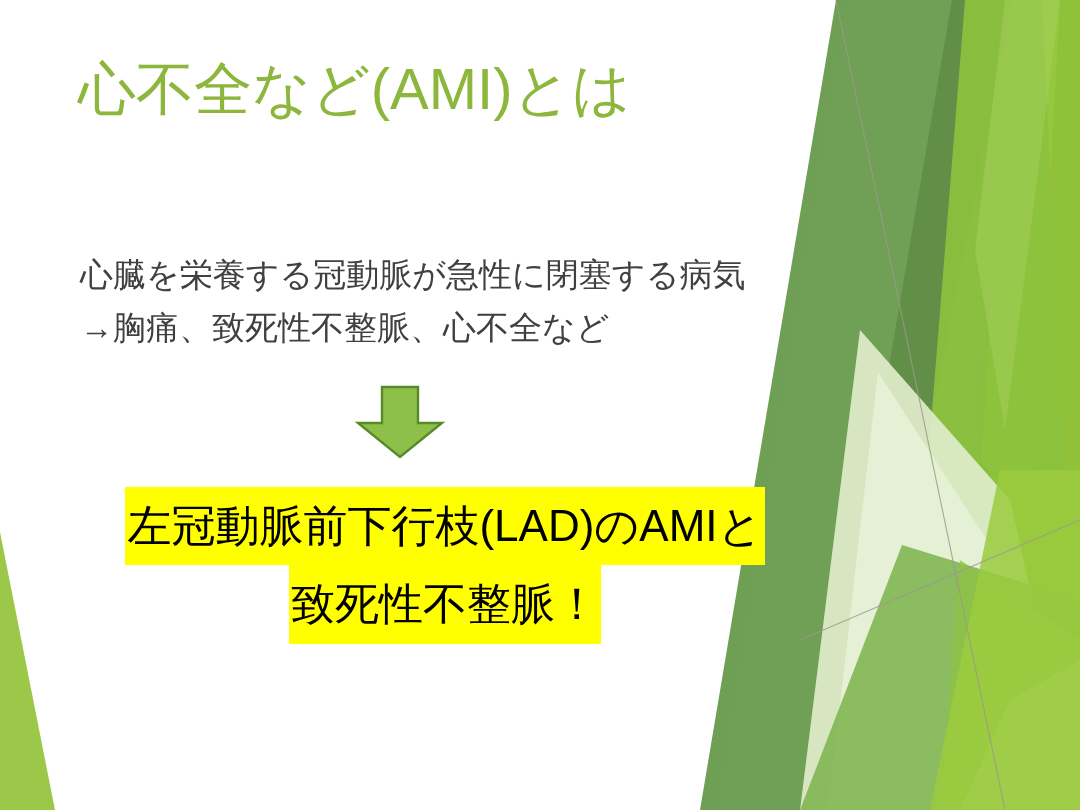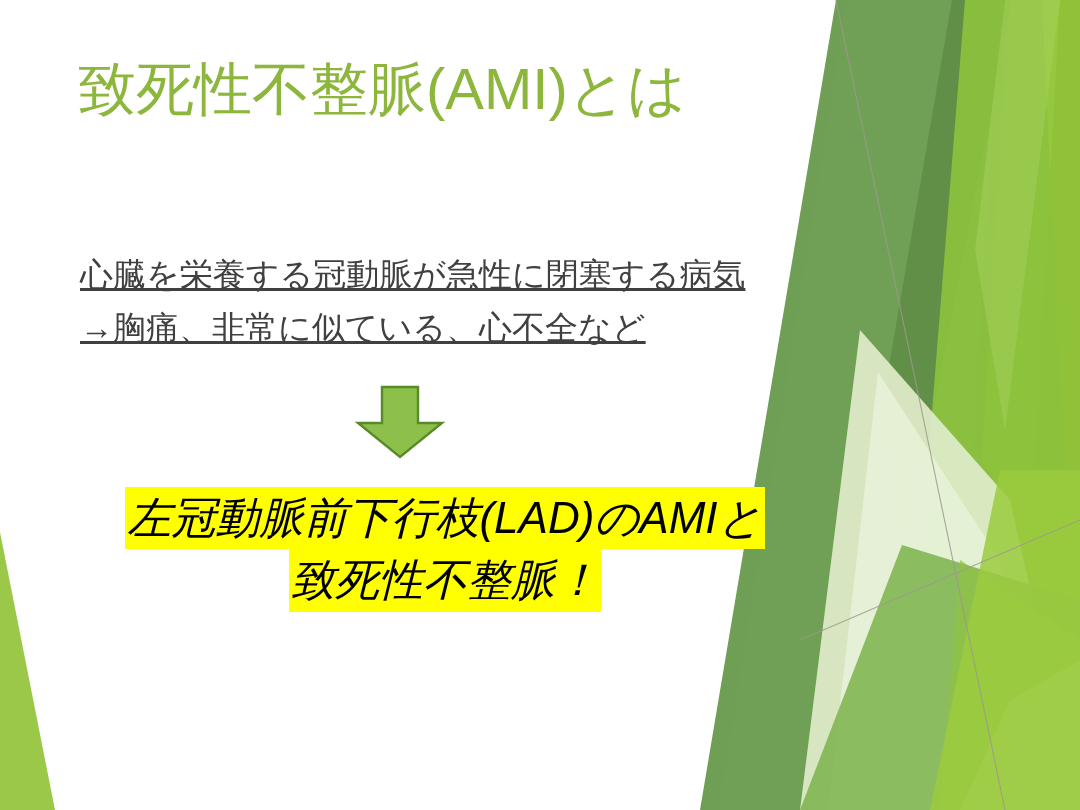--- a/index.html
+++ b/index.html
@@ -49,21 +49,20 @@
     left: 80px;
     top: 248px;
     width: 740px;
     font-size: 33px;
     line-height: 1.62;
     color: #404040;
   }
   #body-text .line {
     display: block;
     white-space: nowrap;
-    text-decoration: underline;
   }
 
   
   #arrow {
     position: absolute;
     left: 352px;
     top: 383px;
     width: 96px;
     height: 78px;
   }
@@ -82,23 +81,22 @@
     line-height: 1.0;
     margin: 0;
     padding: 0;
   }
   #highlight-block .hl-line > span {
     display: inline-block;
     background: #FFFF00;
     color: #000000;
     font-size: 44px;
     line-height: 1.42;
-    padding: 0 2px;
+    padding: 8px 2px;
     white-space: nowrap;
-    font-style: italic;
   }
 </style>
 </head>
 <body>
 
 <div id="slide">
 
   <svg id="deco-right" viewBox="0 0 1080 810" preserveAspectRatio="none" aria-hidden="true">
 
     <polygon points="1005,0 1080,0 1080,810 940,810" fill="#95C83F"></polygon>
@@ -124,25 +122,25 @@
     <polygon points="1005,0 1060,0 1005,430 975,250" fill="#A9D25F" opacity="0.45"></polygon>
 
     <line x1="836" y1="0" x2="1005" y2="810" stroke="#9A9A8C" stroke-width="1.1" opacity="0.85"></line>
     <line x1="800" y1="640" x2="1080" y2="520" stroke="#9A9A8C" stroke-width="1.1" opacity="0.8"></line>
   </svg>
 
   <svg id="deco-left" viewBox="0 0 1080 810" preserveAspectRatio="none" aria-hidden="true">
     <polygon points="0,532 0,810 55,810" fill="#9CC84A"></polygon>
   </svg>
 
-  <div id="title">致死性不整脈(AMI)とは</div>
+  <div id="title">心不全など(AMI)とは</div>
 
   <div id="body-text">
     <span class="line">心臓を栄養する冠動脈が急性に閉塞する病気</span>
-    <span class="line">→胸痛、非常に似ている、心不全など</span>
+    <span class="line">→胸痛、致死性不整脈、心不全など</span>
   </div>
 
   <svg id="arrow" viewBox="0 0 96 78" aria-hidden="true">
     <polygon points="30,4 66,4 66,40 90,40 48,74 6,40 30,40" fill="#8CC04A" stroke="#5A8A28" stroke-width="2.4" stroke-linejoin="miter"></polygon>
   </svg>
 
   <div id="highlight-block">
     <div class="hl-line">
       <span>左冠動脈前下行枝(LAD)のAMIと</span>
     </div>

